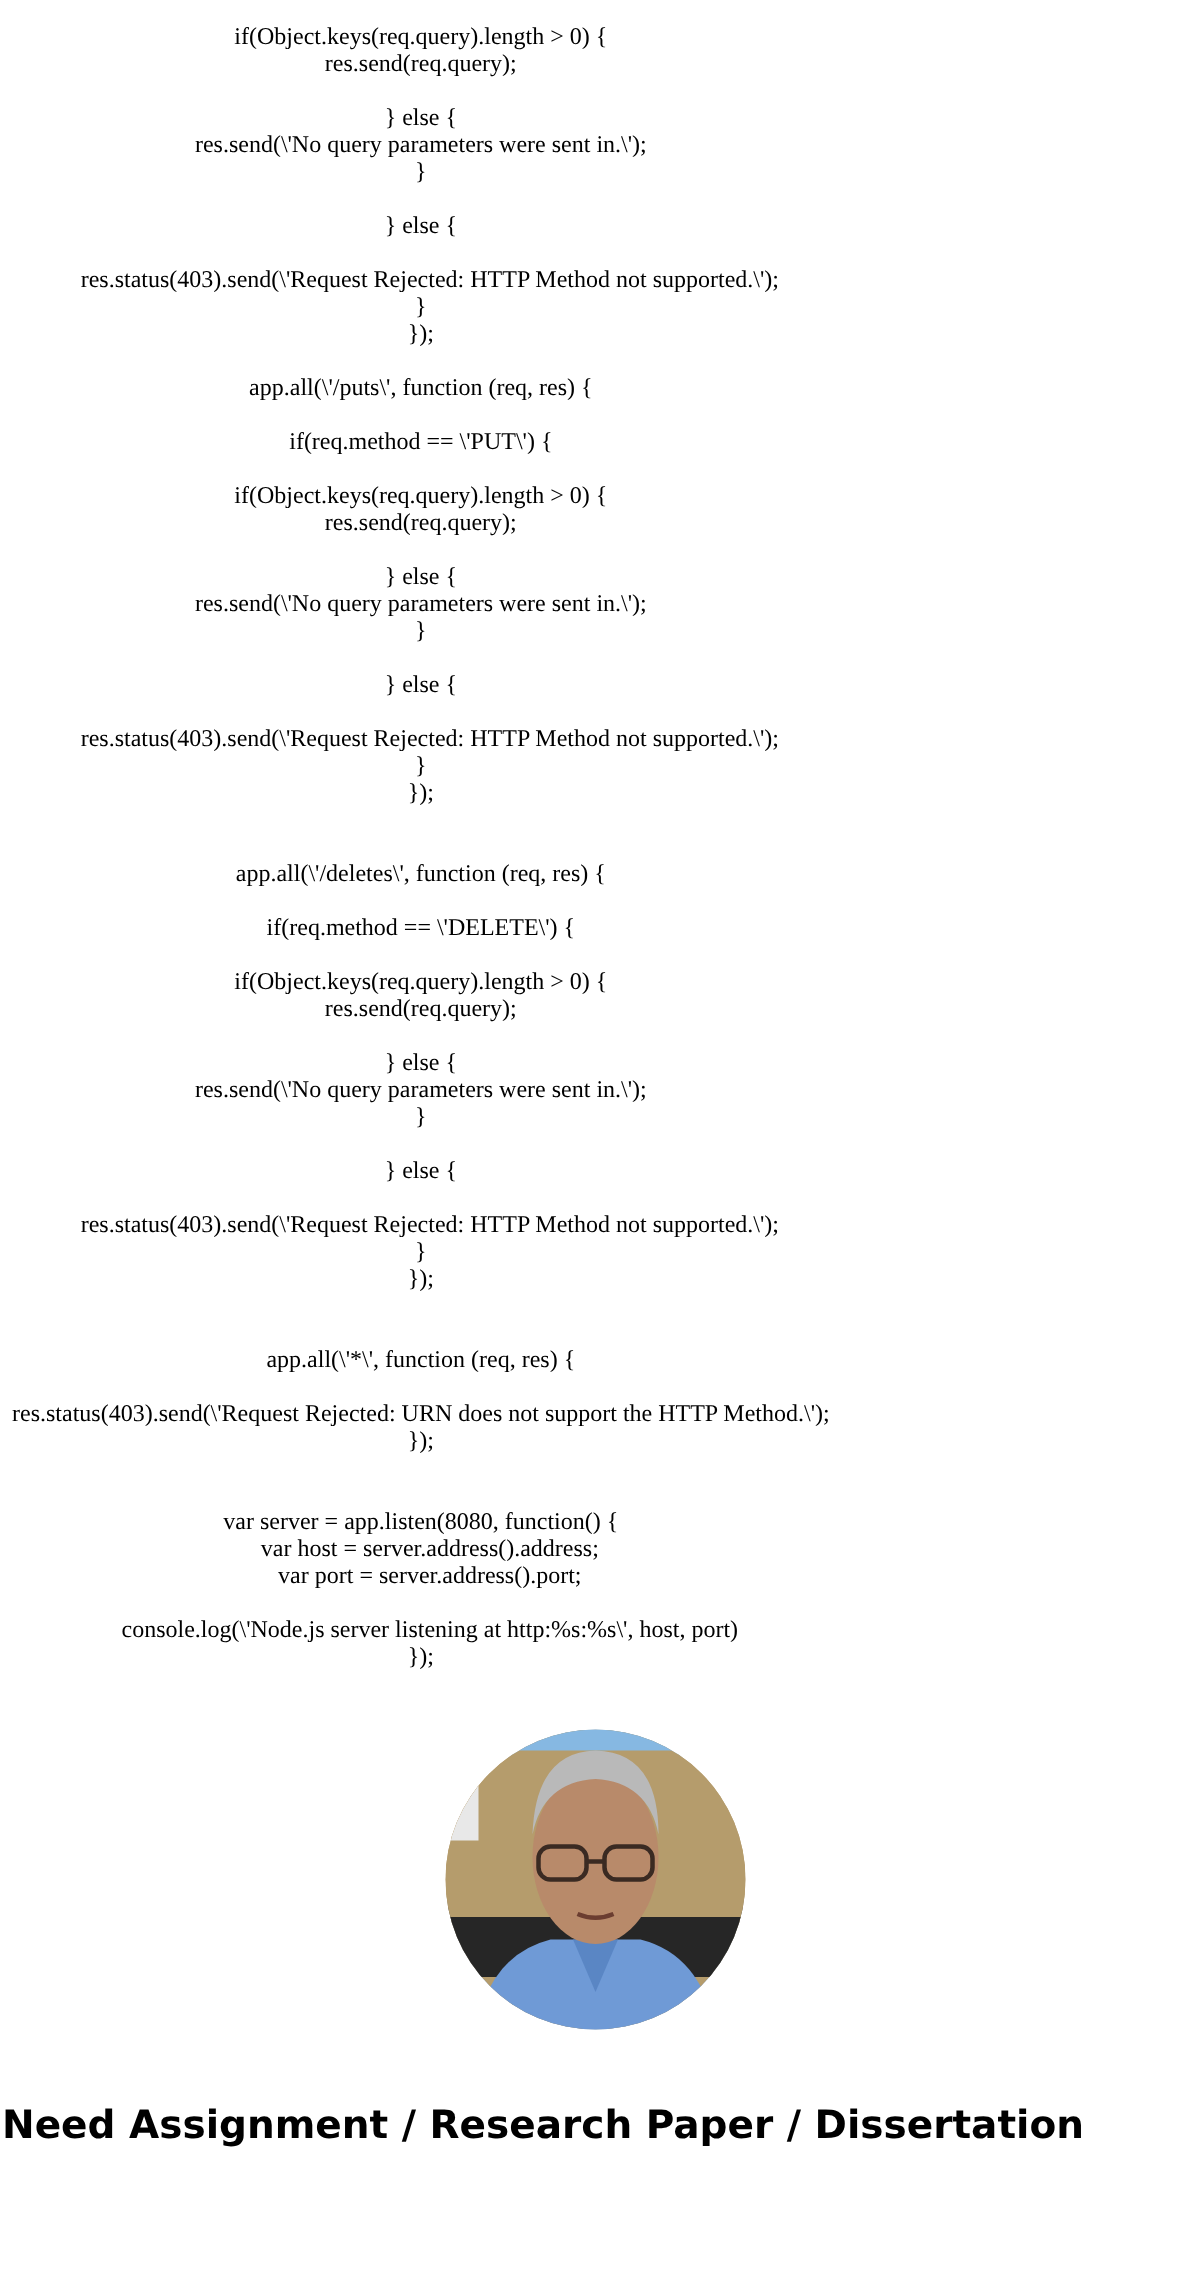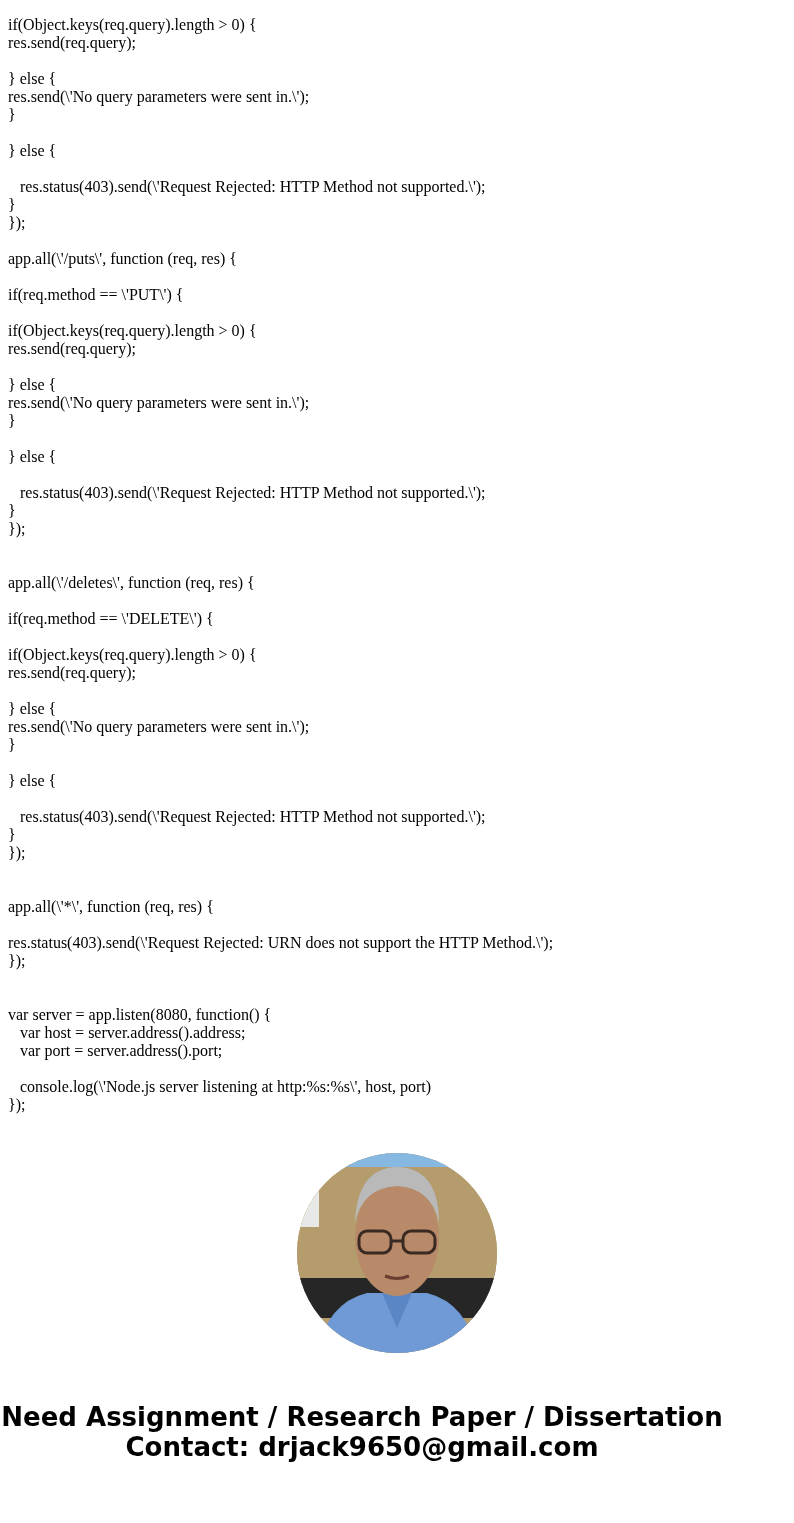--- a/index.html
+++ b/index.html
@@ -2,20 +2,21 @@
 <html><head>
 <meta charset="utf-8">
 <style>
   html, body { margin: 0; padding: 0; background: #ffffff; }
   body { width: 794px; height: 1523px; position: relative; overflow: hidden; }
   .code {
     position: absolute; left: 8px; top: 16px;
     font-family: "Liberation Serif", serif;
     font-size: 16px; line-height: 18px; color: #000;
     white-space: pre;
+    text-align: center;
   }
   .code .ln { display: block; height: 18px; }
   .avatar {
     position: absolute; left: 297px; top: 1153px;
     width: 200px; height: 200px; border-radius: 50%;
     overflow: hidden;
     background: linear-gradient(180deg, #7fb3e0 0%, #8ab9e0 8%, #b49a6a 10%, #b89d6e 55%, #2a2a2a 62%, #6f9bd8 70%, #5f8fd0 100%);
   }
   .avatar svg { display: block; }
   .promo {
@@ -43,14 +44,13 @@
     <path d="M58 70 Q60 15 100 14 Q142 15 142 70 Q135 35 100 33 Q65 35 58 70 Z" fill="#b9b9b9"></path>
     <rect x="62" y="78" width="32" height="22" rx="8" fill="none" stroke="#3a2a22" stroke-width="3"></rect>
     <rect x="106" y="78" width="32" height="22" rx="8" fill="none" stroke="#3a2a22" stroke-width="3"></rect>
     <line x1="94" y1="88" x2="106" y2="88" stroke="#3a2a22" stroke-width="3"></line>
     <path d="M88 123 Q100 128 112 123" stroke="#6b3d30" stroke-width="3" fill="none"></path>
   </svg>
 </div>
 
 <div class="promo">
   <span>Need Assignment / Research Paper / Dissertation</span>
-  <span>Contact: drjack9650@gmail.com</span>
 </div>
 
 </body></html>

